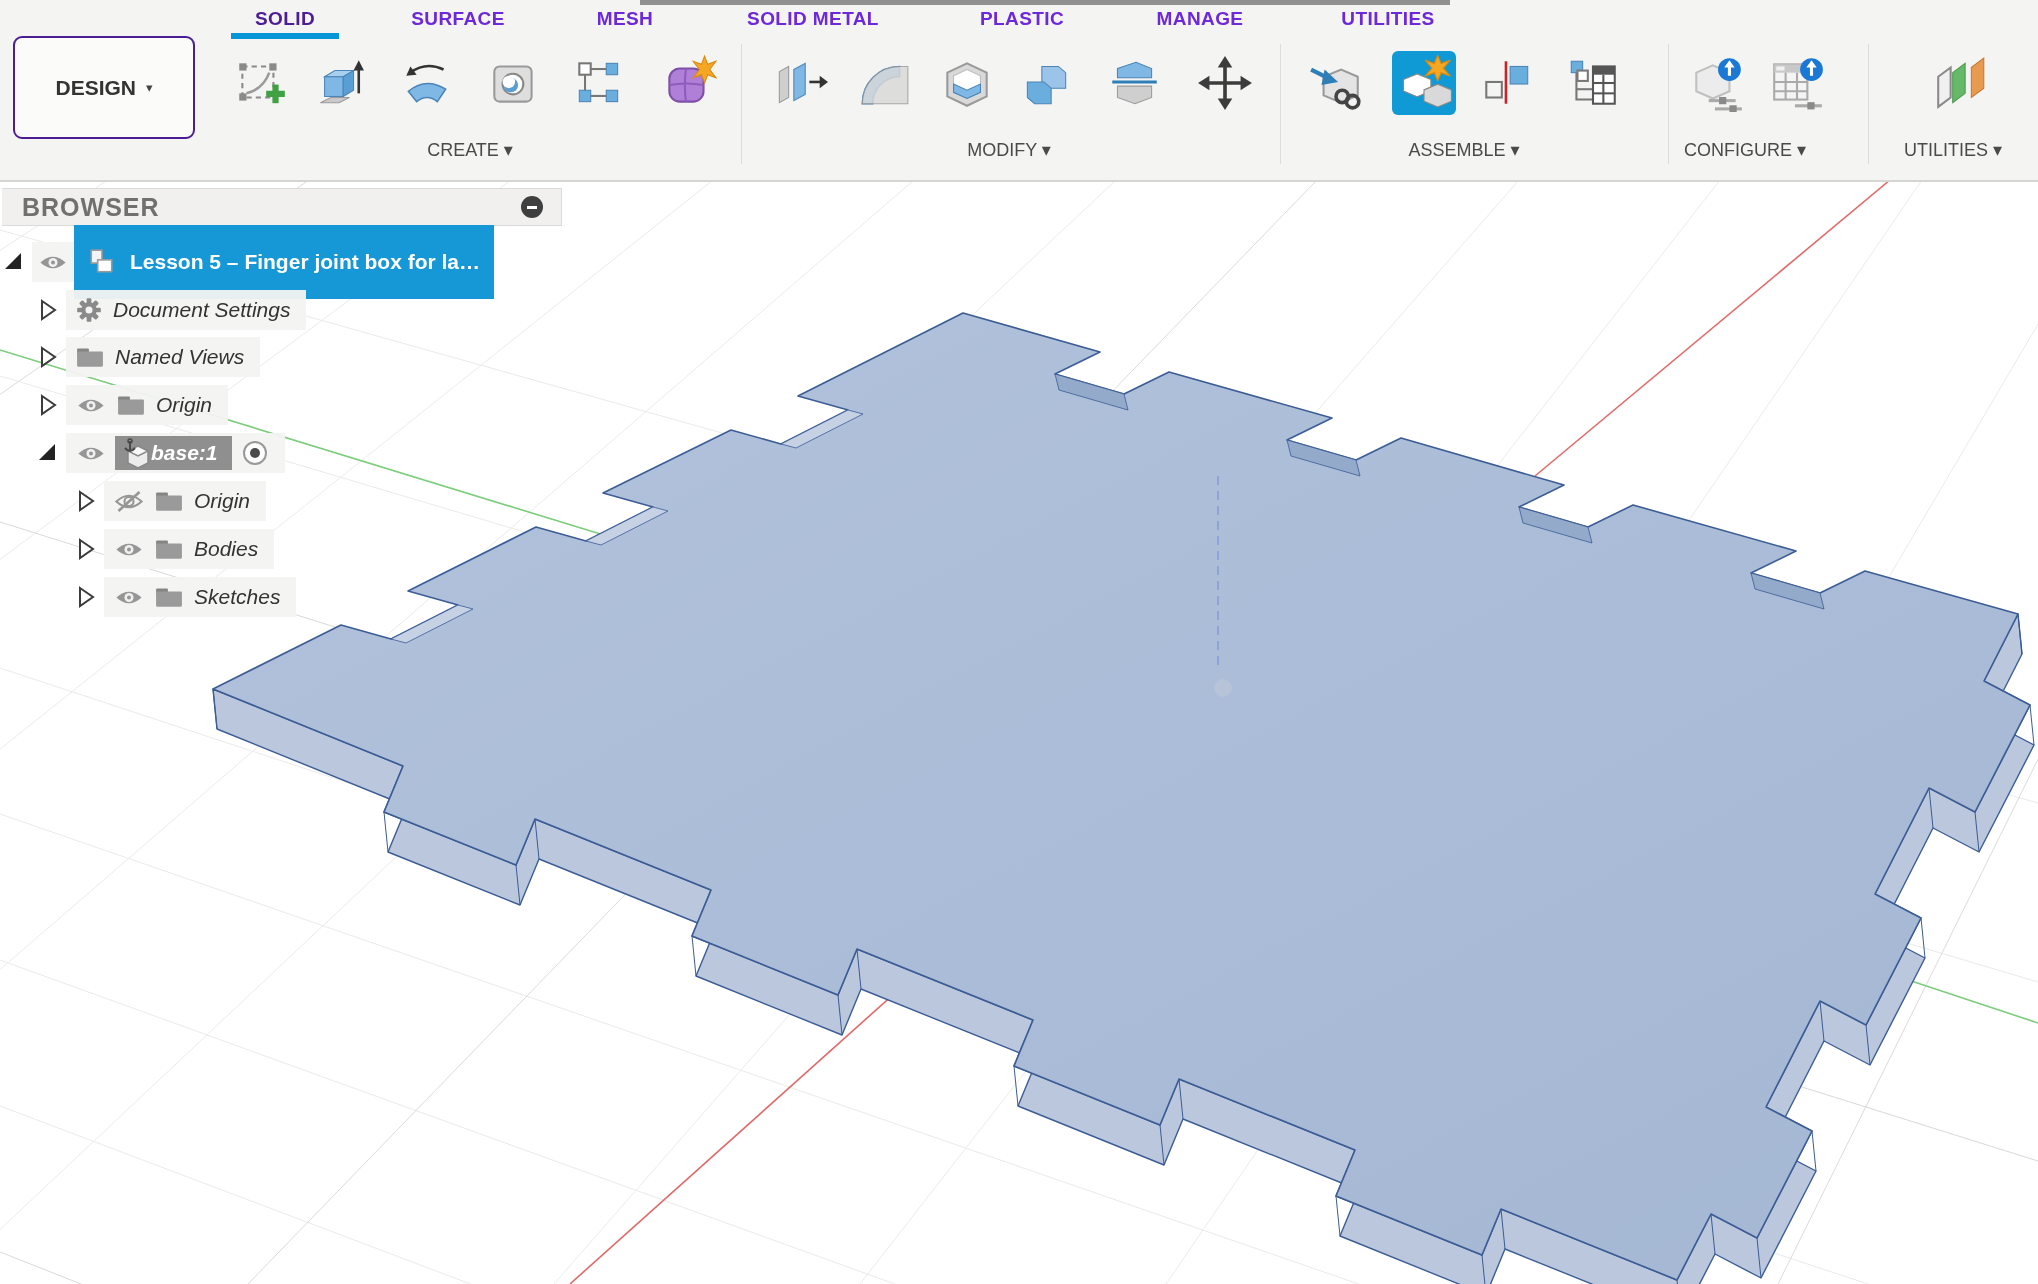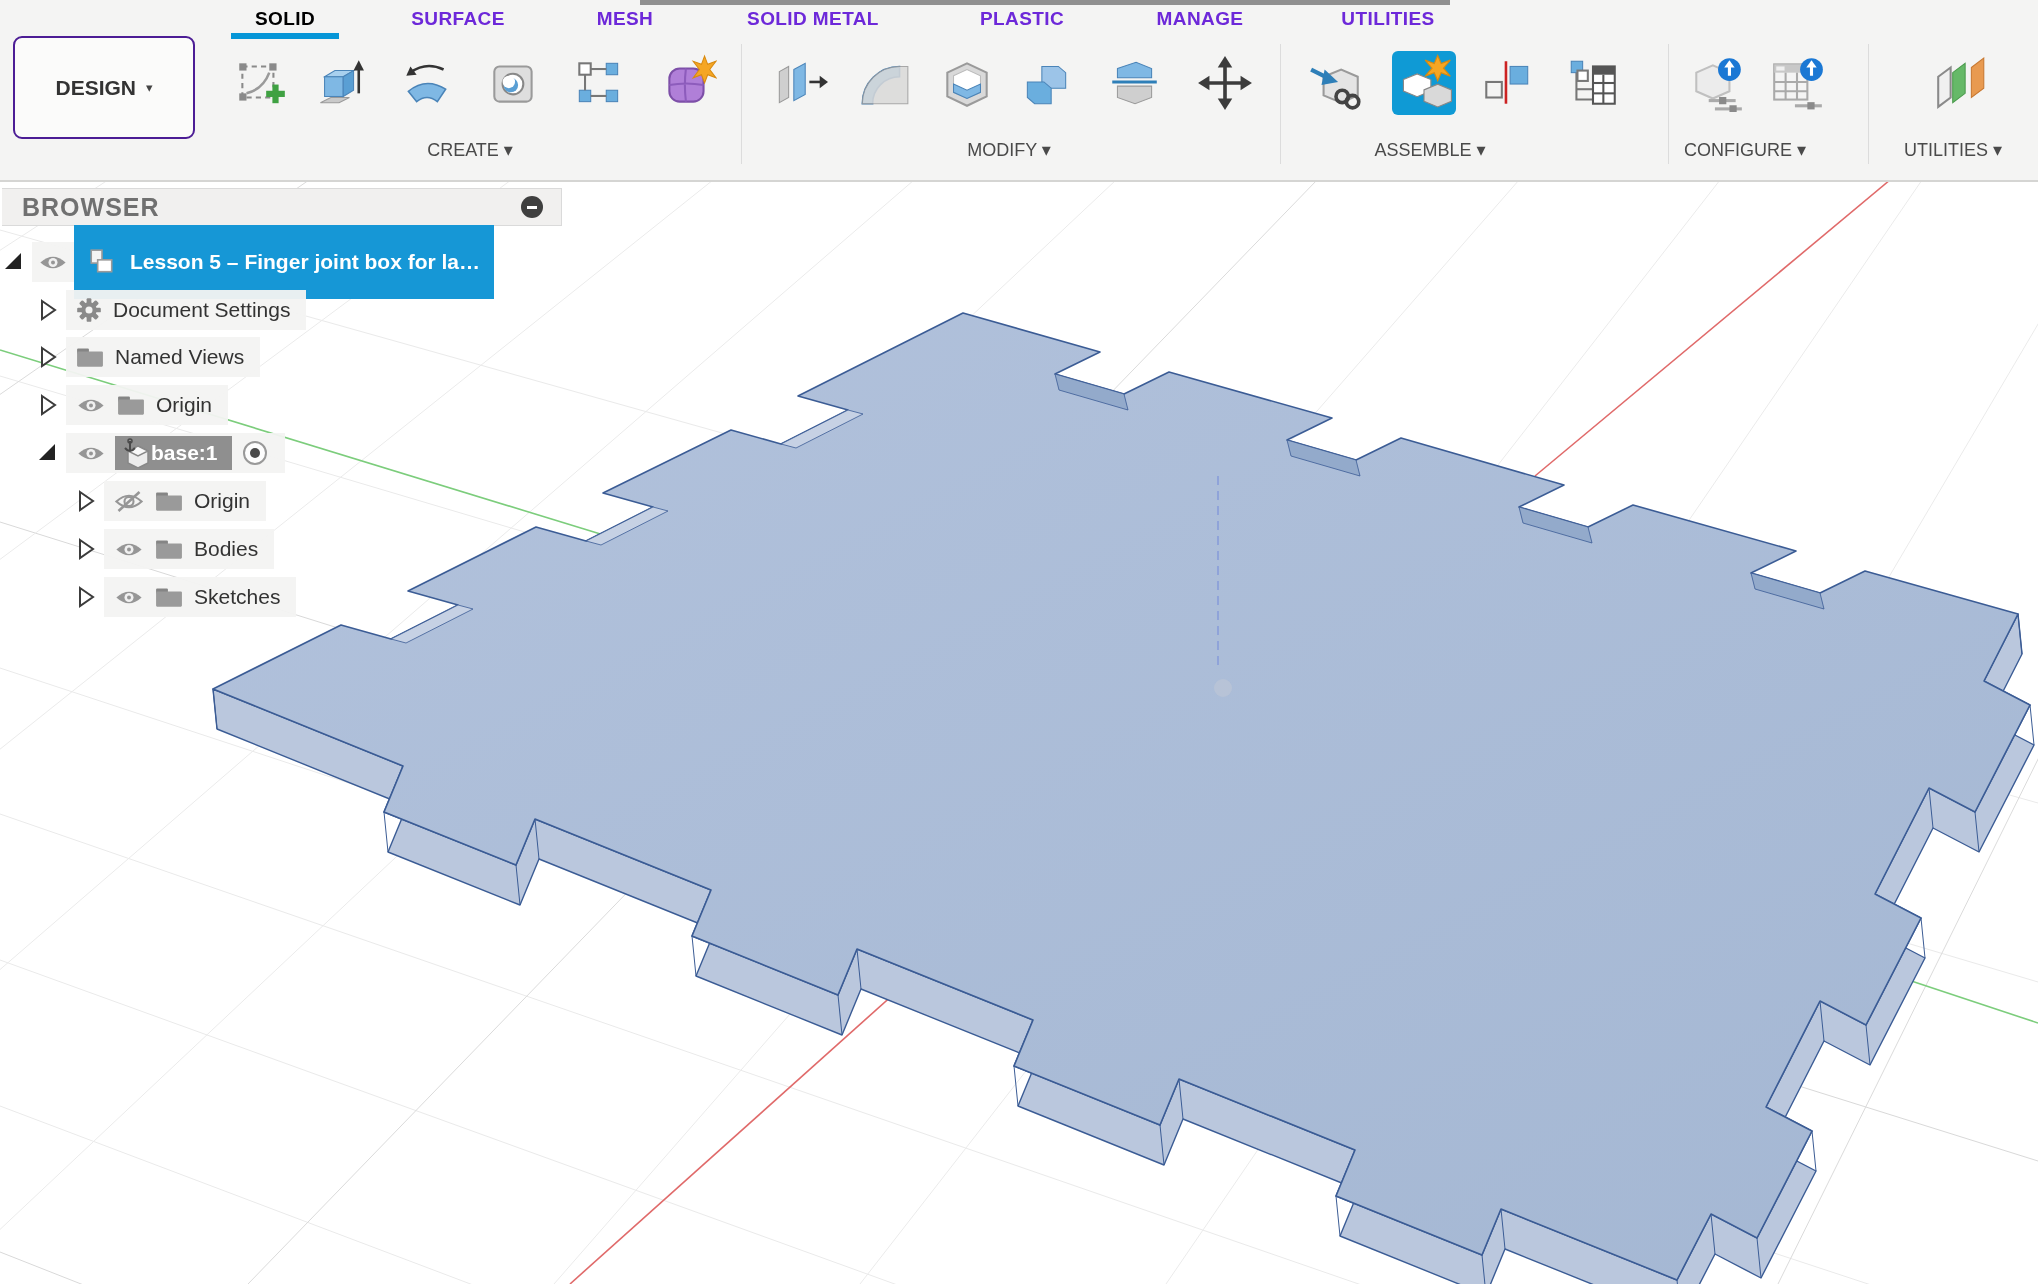--- a/index.html
+++ b/index.html
@@ -4,21 +4,21 @@
 <style>
   html,body{margin:0;padding:0;}
   body{width:2038px;height:1284px;overflow:hidden;position:relative;
        font-family:"Liberation Sans",sans-serif;background:#ffffff;}
   
   #toolbar{position:absolute;left:0;top:0;width:2038px;height:180px;background:#f4f4f3;
            border-bottom:2px solid #d5d5d3;z-index:10;}
   #top-strip{position:absolute;left:640px;top:0;width:810px;height:5px;background:#909090;}
   .tab{position:absolute;top:8px;transform:translateX(-50%);font-size:19px;font-weight:600;
        color:#6d28d9;letter-spacing:.4px;white-space:nowrap;cursor:pointer;}
-  .tab.active{color:#000000;}
+  .tab.active{color:#4c1d95;}
   #tab-underline{position:absolute;left:231px;top:33px;width:108px;height:6px;background:#0696d7;}
   #design-box{position:absolute;left:13px;top:36px;width:178px;height:99px;background:#fbfbfa;
       border:2px solid #4c1d95;border-radius:9px;display:flex;align-items:center;justify-content:center;
       gap:10px;cursor:pointer;}
   #design-box .lbl{font-size:21px;font-weight:bold;color:#333;}
   #design-box .arr{font-size:13px;color:#444;}
   .ticon{position:absolute;top:54px;width:58px;height:58px;cursor:pointer;}
   .ticon.activebg{background:#0f9ad5;border-radius:6px;top:51px;width:64px;height:64px;padding:0;}
   .gsep{position:absolute;top:44px;width:1px;height:120px;background:#dcdcdc;}
   .glabel{position:absolute;top:139px;transform:translateX(-50%);font-size:18px;color:#4a4a4a;
@@ -28,21 +28,21 @@
   #browser-header{position:absolute;left:2px;top:188px;width:560px;height:38px;background:#f1f0ef;
       border:1px solid #dadada;border-left:none;box-sizing:border-box;display:flex;align-items:center;}
   #browser-title{font-size:25px;font-weight:600;color:#707070;letter-spacing:1px;padding-left:20px;flex:1;}
   #browser-collapse{width:22px;height:22px;border-radius:50%;background:#3f3f3f;margin-right:18px;
       display:flex;align-items:center;justify-content:center;cursor:pointer;}
   #browser-collapse div{width:10px;height: 3px;background:#fff;}
   .trow{position:absolute;display:flex;align-items:center;height:46px;}
   .twist{width:22px;height:22px;flex:0 0 22px;margin-right:8px;cursor:pointer;}
   .rowbox{display:flex;align-items:center;background:rgba(243,243,242,.95);height:40px;
           padding:0 16px 0 10px;gap:11px;}
-  .rowbox .tlabel{font-size:21px;color:#333;white-space:nowrap;cursor:pointer;}
+  .rowbox .tlabel{font-size:21px;color:#333;white-space:nowrap;cursor:pointer;font-style:italic;}
   .bluebox{display:flex;align-items:center;background:#1697d6;height:40px;padding:17px 14px;gap:14px;cursor:pointer;}
   .bluebox .tlabel{font-size:21px;font-weight:bold;color:#fff;white-space:nowrap;}
   .graybox{display:flex;align-items:center;background:#8f8f8f;height:34px;padding:0 14px 0 6px;cursor:pointer;}
   .graybox .tlabel{font-size:21px;font-weight:bold;color:#fff;white-space:nowrap;}
   
   #viewport-3d{position:absolute;left:0;top:0;z-index:0;}
 </style>
 </head>
 <body>
 
@@ -294,21 +294,21 @@
   <div class="gsep" style="left:1868px"></div>
 
   <svg class="ticon" style="left:1932px" viewBox="0 0 56 56">
     <polygon points="6,22 18,13 18,42 6,51" fill="#f0f0f0" stroke="#8a8a8a" stroke-width="2"></polygon>
     <polygon points="20,18 32,9 32,38 20,47" fill="#66b968" stroke="#4a9a4c"></polygon>
     <polygon points="38,13 50,4 50,33 38,42" fill="#e89a50" stroke="#c87830"></polygon>
   </svg>
 
   <span class="glabel" style="left:470px">CREATE ▾</span>
   <span class="glabel" style="left:1009px">MODIFY ▾</span>
-  <span class="glabel" style="left:1430px">ASSEMBLE ▾</span>
+  <span class="glabel" style="left:1464px">ASSEMBLE ▾</span>
   <span class="glabel" style="left:1745px">CONFIGURE ▾</span>
   <span class="glabel" style="left:1953px">UTILITIES ▾</span>
 </div>
 
 <div id="browser">
   <div id="browser-header">
     <span id="browser-title">BROWSER</span>
     <div id="browser-collapse">
         <div></div>
       </div>

